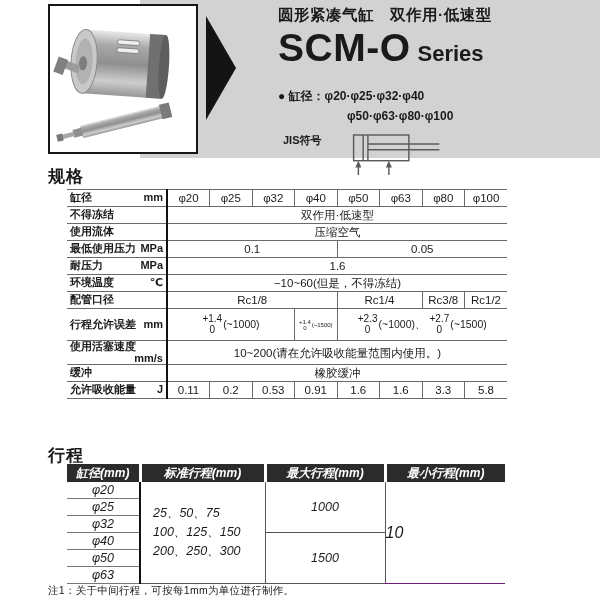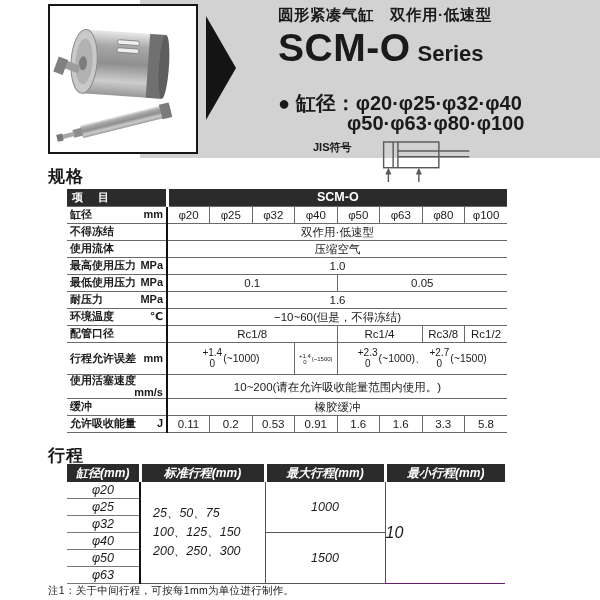--- a/index.html
+++ b/index.html
@@ -10,23 +10,23 @@
   .band{position:absolute;left:140px;top:0;width:460px;height:158px;background:var(--band,#d2d2d2);}
   .photo-box{position:absolute;left:48px;top:4px;width:146px;height:146px;background:#fff;border:2px solid #161616;}
   .photo-box svg{display:block;width:100%;height:100%;}
   .arrow{position:absolute;left:206px;top:16px;width:30px;height:104px;background:#141414;
          clip-path:polygon(0 0,100% 50%,0 100%);}
   .title-block{position:absolute;left:278px;top:5px;width:315px;}
   .subtitle{font-size:15.5px;font-weight:bold;letter-spacing:.5px;white-space:nowrap;}
   .series-line{margin-top:0;line-height:44px;font-weight:bold;white-space:nowrap;}
   .series-name{font-size:39px;letter-spacing:.5px;}
   .series-suffix{font-size:22px;margin-left:7px;}
-  .bore-lines{margin-top:15px;font-size:20px;font-weight:bold;line-height:20px;white-space:nowrap;}
+  .bore-lines{margin-top:8px;font-size:12px;font-weight:bold;line-height:20px;white-space:nowrap;}
   .bore-line2{padding-left:69px;}
-  .jis-row{display:flex;align-items:flex-start;margin-top:7px;margin-left:30px;}
+  .jis-row{display:flex;align-items:flex-start;margin-top:7px;}
   .jis-label{font-size:11px;font-weight:bold;padding-left:5px;}
   .jis-symbol{margin-left:24px;width:100px;height:44px;}
 
   
   .sec-title{position:absolute;left:48px;font-size:17px;font-weight:bold;letter-spacing:1px;}
   #spec-title{top:165px;}
   #stroke-title{top:444px;}
 
   
   .spec-wrap{position:absolute;left:67px;top:189px;}
@@ -138,24 +138,20 @@
         <col style="width:42.5px">
           <col style="width:42.5px">
           <col style="width:42.5px">
           <col style="width:42.5px">
         <col style="width:42.5px">
           <col style="width:42.5px">
           <col style="width:42.5px">
           <col style="width:42.5px">
       </colgroup>
       <tbody>
-          <tr class="spec-head">
-            <td class="lbl head-lbl">项　目</td>
-            <td class="head-series" colspan="8">SCM-O</td>
-          </tr>
           <tr>
             <td class="lbl">
               <span class="lname">缸径</span>
               <span class="lunit">mm</span>
             </td>
             <td class="val">φ20</td>
             <td class="val">φ25</td>
             <td class="val">φ32</td>
             <td class="val">φ40</td>
             <td class="val">φ50</td>
@@ -169,27 +165,20 @@
               <span class="lunit"></span>
             </td>
             <td class="val" colspan="8">双作用·低速型</td>
           </tr>
           <tr>
             <td class="lbl">
               <span class="lname">使用流体</span>
               <span class="lunit"></span>
             </td>
             <td class="val" colspan="8">压缩空气</td>
-          </tr>
-          <tr>
-            <td class="lbl">
-              <span class="lname">最高使用压力</span>
-              <span class="lunit">MPa</span>
-            </td>
-            <td class="val" colspan="8">1.0</td>
           </tr>
           <tr>
             <td class="lbl">
               <span class="lname">最低使用压力</span>
               <span class="lunit">MPa</span>
             </td>
             <td class="val" colspan="4">0.1</td>
             <td class="val" colspan="4">0.05</td>
           </tr>
           <tr>

